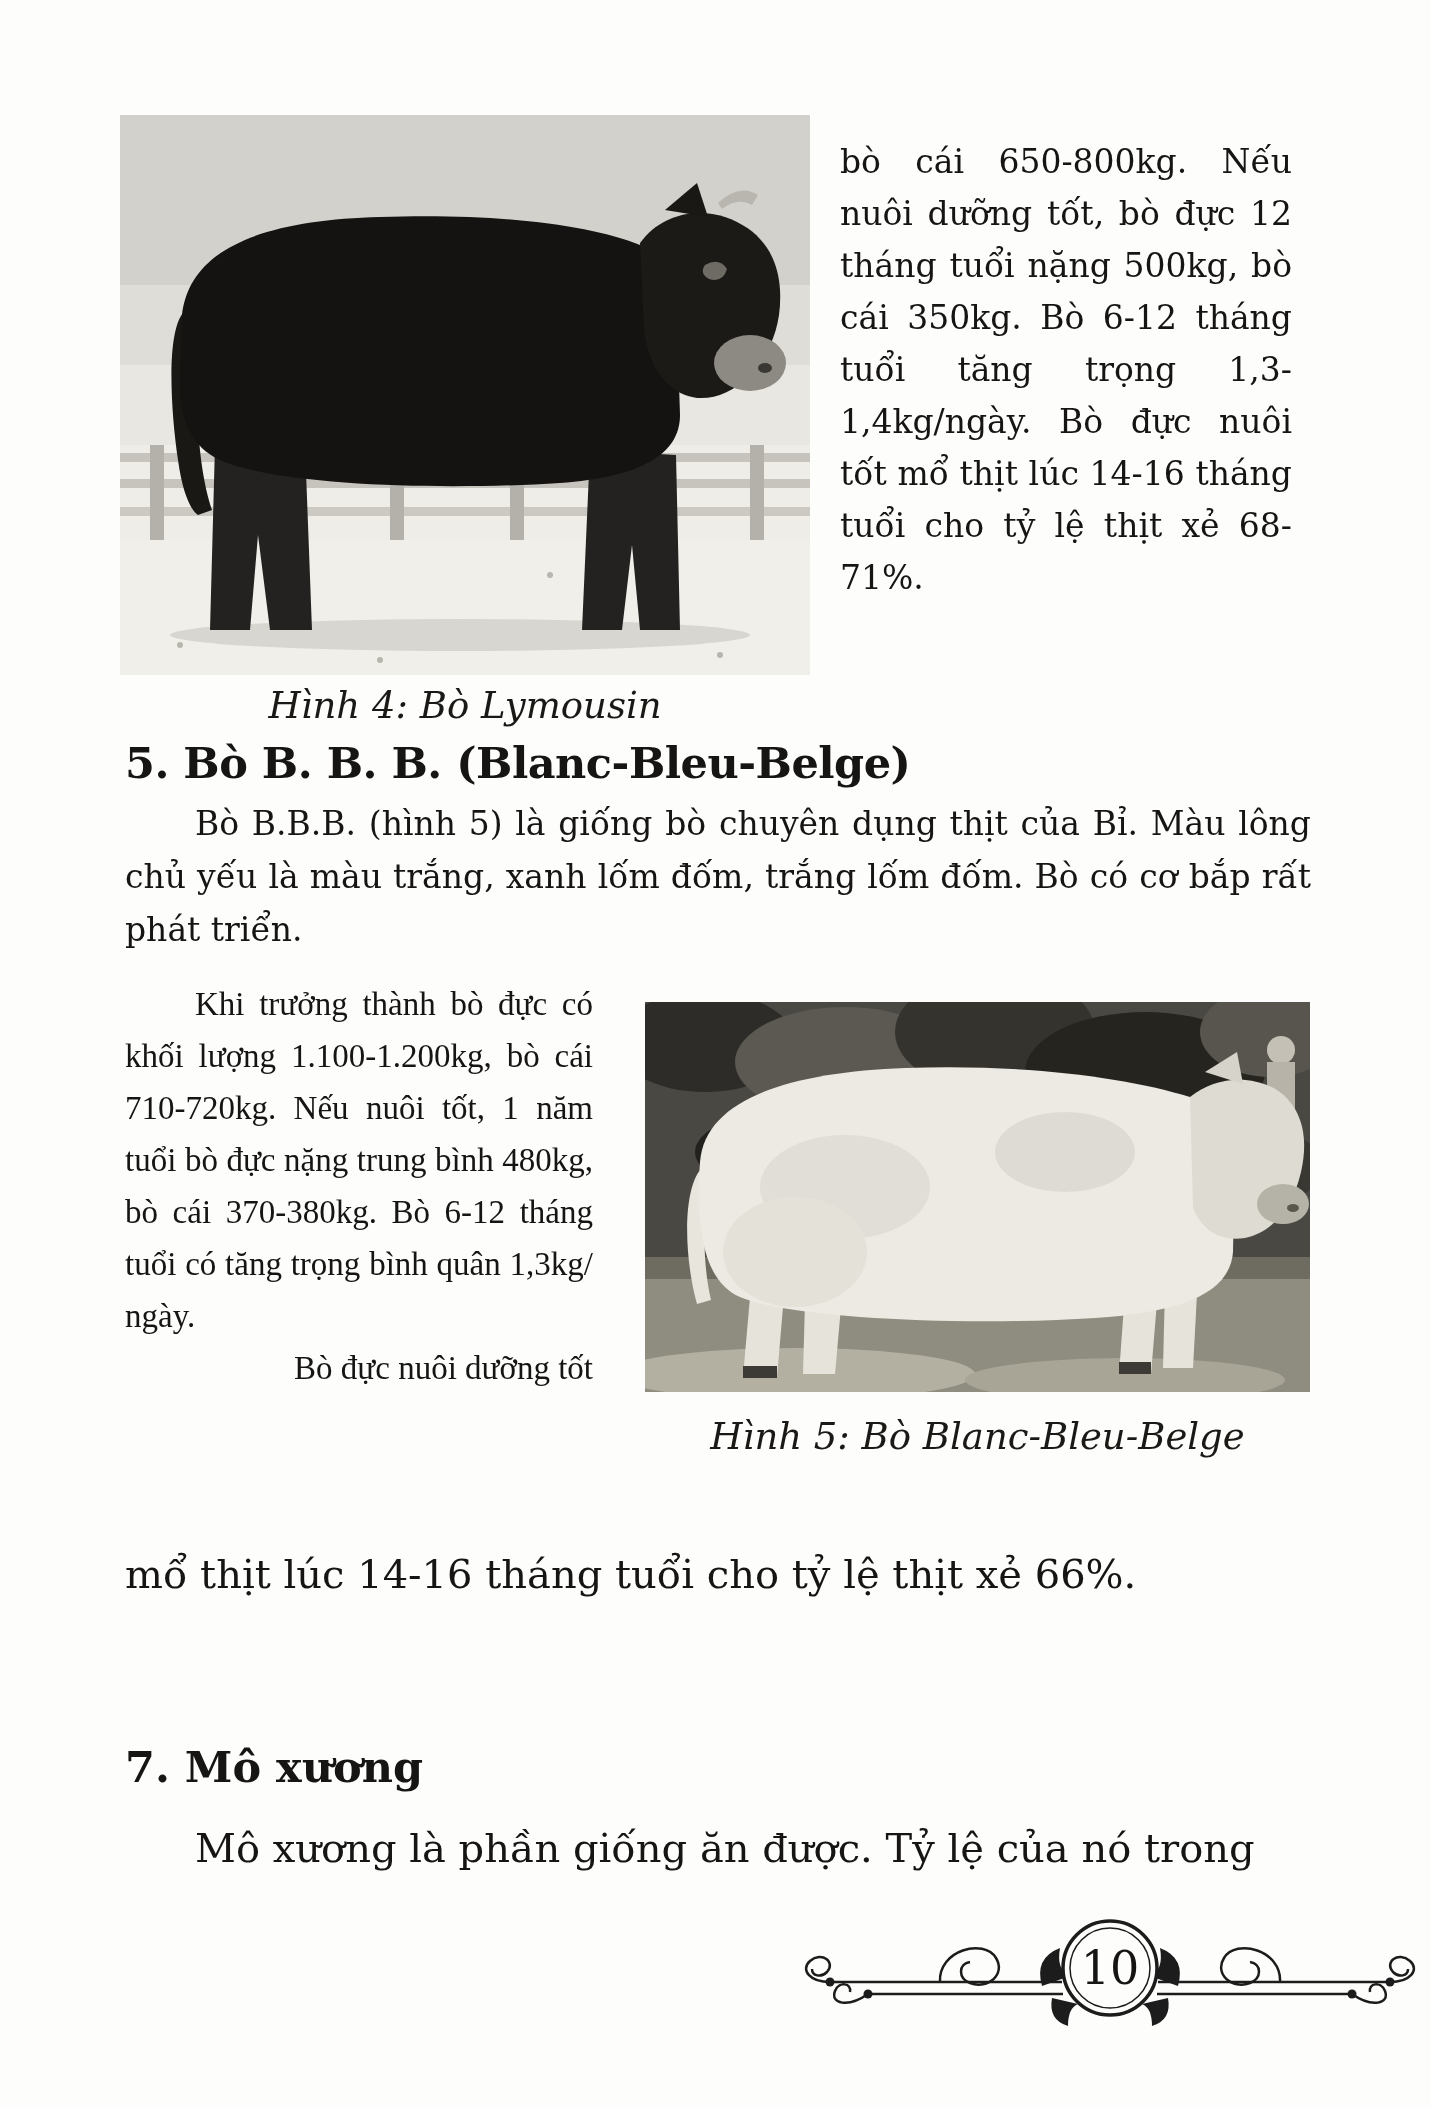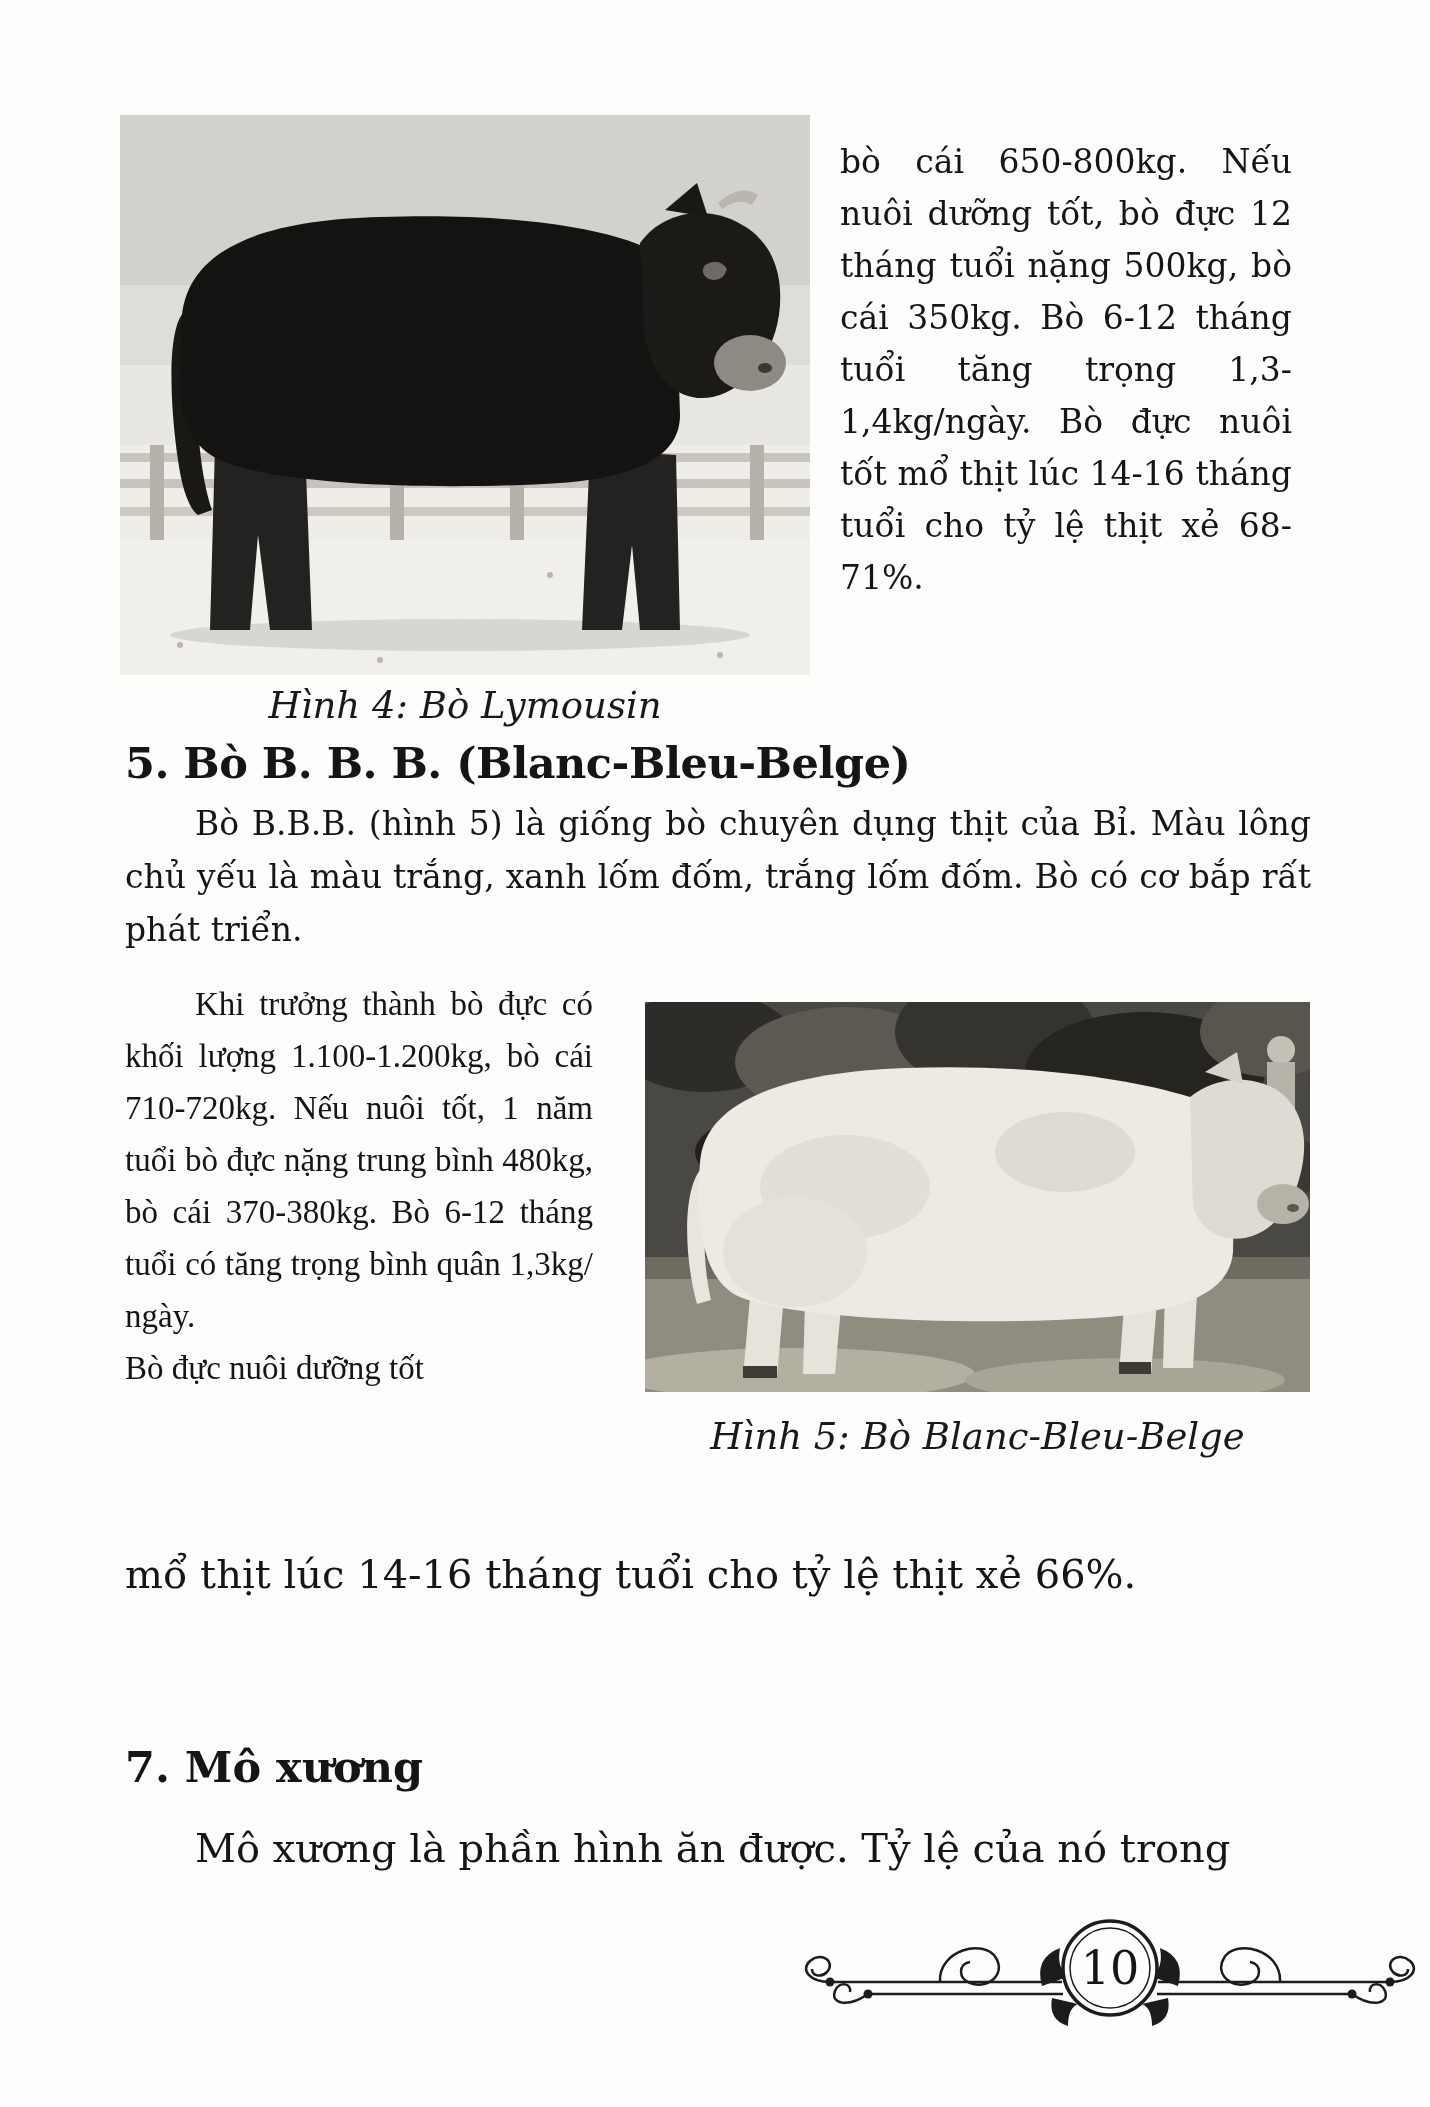--- a/index.html
+++ b/index.html
@@ -13,21 +13,21 @@
   .photo { display:block; }
   .photo svg { display:block; }
   .caption { font-style:italic; font-size:37px; text-align:center; color:#1b1916; }
   .bodytext { font-size:33px; line-height:52px; text-align:justify; color:#171513; }
   .introcol  { left:840px; top:136px;  width:452px; }
   .photo1box { left:120px; top:115px;  width:690px; height:560px; }
   .caption4  { left:120px; top:684px;  width:690px; }
   .h5        { left:125px; top:738px;  width:1186px; font-size:43px; font-weight:bold; letter-spacing:-0.5px; }
   .p5        { left:125px; top:797px;  width:1186px; line-height:53px; text-indent:70px; }
   .col5      { left:125px; top:978px;  width:468px; text-indent:70px;font-family:Liberation Serif, serif; }
-  .col5 .blockline { display:block; text-align:left; text-indent:0; }
+  .col5 .blockline { display:block; text-align:right; text-indent:0; }
   .fig5box   { left:645px; top:1002px; width:665px; }
   .fig5box .caption { margin-top:23px; }
   .cont      { left:125px; top:1548px; width:1186px; font-size:40px; line-height:52px; }
   .h2sec     { left:125px; top:1626px; width:1186px; text-align:center; }
   .h2sec span{ display:inline-block; font-size:45px; font-weight:bold; transform:scaleX(0.92); transform-origin:center; white-space:nowrap; }
   .h1mo      { left:125px; top:1742px; width:1186px; font-size:43px; font-weight:bold; }
   .pmo       { left:125px; top:1822px; width:1186px; font-size:40px; line-height:52px; text-indent:70px; }
   .footer    { left:0; top:1898px; width:1430px; display:flex; justify-content:flex-end; }
 </style>
 </head>
@@ -118,21 +118,21 @@
         <ellipse cx="150" cy="250" rx="72" ry="55" fill="#e4e1d9"></ellipse>
       </svg>
     </div>
     <div class="caption">Hình 5: Bò Blanc-Bleu-Belge</div>
   </div>
 
   <div class="abs cont">mổ thịt lúc 14-16 tháng tuổi cho tỷ lệ thịt xẻ 66%.</div>
 
 
   <div class="abs h1mo">7. Mô xương</div>
-  <div class="abs pmo">Mô xương là phần hình ăn được. Tỷ lệ của nó trong</div>
+  <div class="abs pmo">Mô xương là phần giống ăn được. Tỷ lệ của nó trong</div>
 
   <div class="abs footer">
     <svg width="640" height="145" viewBox="0 0 640 145">
       <g stroke="#1c1c1c" fill="none" stroke-width="2.5">
         <path d="M40,84 H272"></path>
         <path d="M78,96 H273"></path>
         <path d="M40,84 C20,84 10,72 20,63 C32,53 46,64 37,74 C31,80 22,78 22,71"></path>
         <path d="M78,96 C58,110 40,106 45,93 C49,83 62,85 60,94"></path>
         <path d="M150,84 C148,52 194,40 206,60 C216,76 198,92 180,85 C168,80 168,66 180,64"></path>
         <path d="M368,84 H600"></path>

